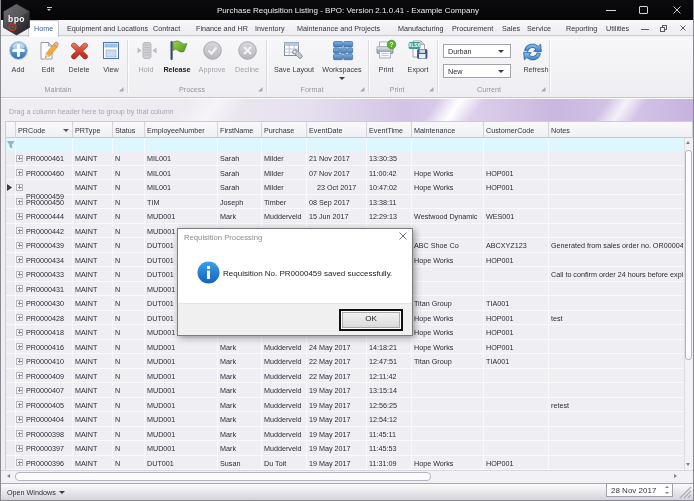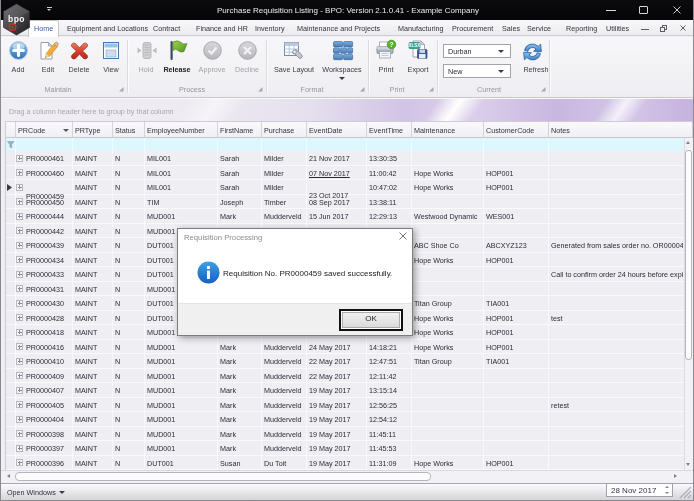--- a/index.html
+++ b/index.html
@@ -287,38 +287,38 @@
 <div style="left:5px;top:179.0px;width:678px;height:1px;background:#fafafb;"></div>
 <div style="left:15px;top:169.0px;width:7px;height:7px;background:#f6f6f8;border:1px solid #b7b7bf;"></div>
 <div style="left:16.5px;top:172.0px;width:4px;height:1px;background:#8a8a92;"></div>
 <div style="left:18px;top:170.5px;width:1px;height:4px;background:#8a8a92;"></div>
 <div class="t" style="left:25px;top:168.7px;">PR0000460</div>
 <div class="t" style="left:74px;top:168.7px;">MAINT</div>
 <div class="t" style="left:114px;top:168.7px;">N</div>
 <div class="t" style="left:146px;top:168.7px;">MIL001</div>
 <div class="t" style="left:219px;top:168.7px;">Sarah</div>
 <div class="t" style="left:263px;top:168.7px;">Milder</div>
-<div class="t" style="left:308px;top:168.7px;text-decoration:underline;">07 Nov 2017</div>
+<div class="t" style="left:308px;top:168.7px;">07 Nov 2017</div>
 <div class="t" style="left:368px;top:168.7px;">11:00:42</div>
 <div class="t" style="left:413px;top:168.7px;">Hope Works</div>
 <div class="t" style="left:485px;top:168.7px;">HOP001</div>
 <div style="left:5px;top:193.5px;width:678px;height:1px;background:#fafafb;"></div>
 <div style="left:15px;top:183.5px;width:7px;height:7px;background:#f6f6f8;border:1px solid #b7b7bf;"></div>
 <div style="left:16.5px;top:186.5px;width:4px;height:1px;background:#8a8a92;"></div>
 <div style="left:18px;top:185.0px;width:1px;height:4px;background:#8a8a92;"></div>
 <svg style="left:6px;top:183.5px;" width="5" height="8">
       <path d="M0,0 L5,3.5 L0,7 Z" fill="#3a3a40"></path>
     </svg>
 <div class="t" style="left:25px;top:183.2px;margin-top:9px;">PR0000459</div>
 <div class="t" style="left:74px;top:183.2px;">MAINT</div>
 <div class="t" style="left:114px;top:183.2px;">N</div>
 <div class="t" style="left:146px;top:183.2px;">MIL001</div>
 <div class="t" style="left:219px;top:183.2px;">Sarah</div>
 <div class="t" style="left:263px;top:183.2px;">Milder</div>
-<div class="t" style="left:308px;top:183.2px;margin-top:8px;">23 Oct 2017</div>
+<div class="t" style="left:316px;top:183.2px;">23 Oct 2017</div>
 <div class="t" style="left:368px;top:183.2px;">10:47:02</div>
 <div class="t" style="left:413px;top:183.2px;">Hope Works</div>
 <div class="t" style="left:485px;top:183.2px;">HOP001</div>
 <div style="left:5px;top:208.0px;width:678px;height:1px;background:#fafafb;"></div>
 <div style="left:15px;top:198.0px;width:7px;height:7px;background:#f6f6f8;border:1px solid #b7b7bf;"></div>
 <div style="left:16.5px;top:201.0px;width:4px;height:1px;background:#8a8a92;"></div>
 <div style="left:18px;top:199.5px;width:1px;height:4px;background:#8a8a92;"></div>
 <div class="t" style="left:25px;top:197.7px;">PR0000450</div>
 <div class="t" style="left:74px;top:197.7px;">MAINT</div>
 <div class="t" style="left:114px;top:197.7px;">N</div>

